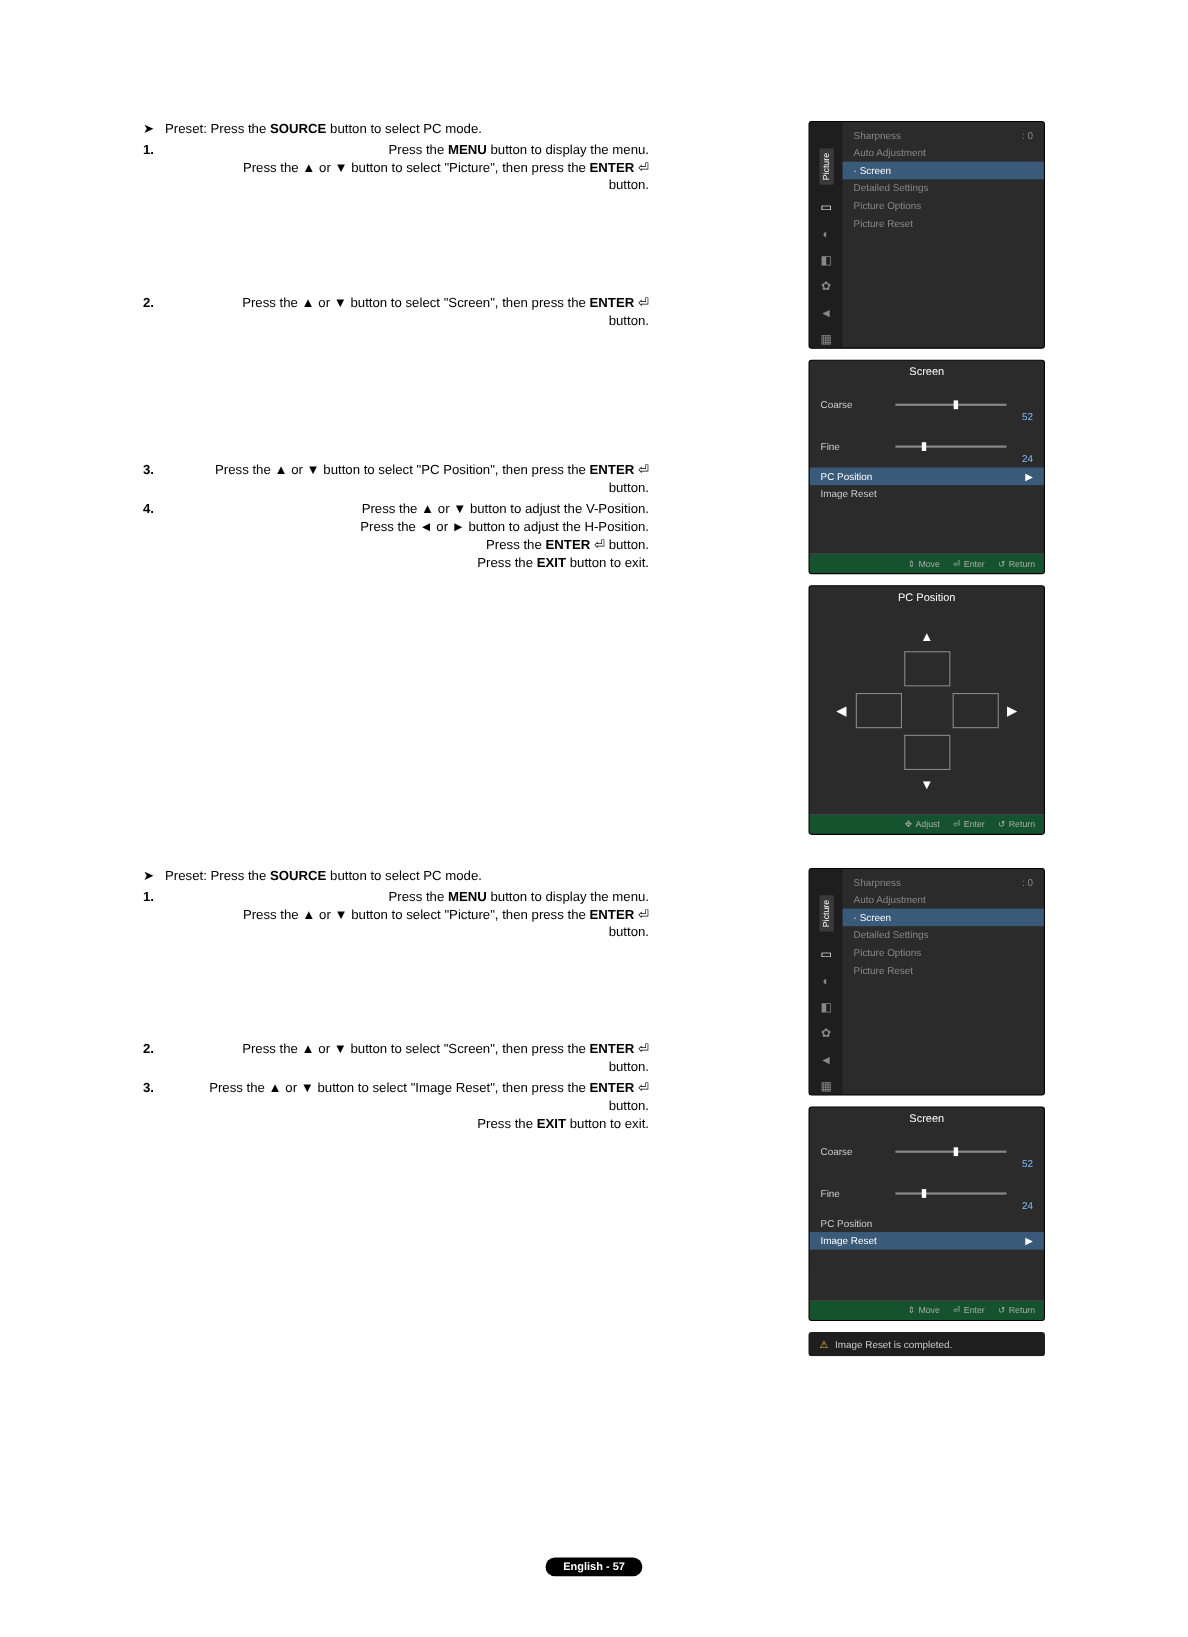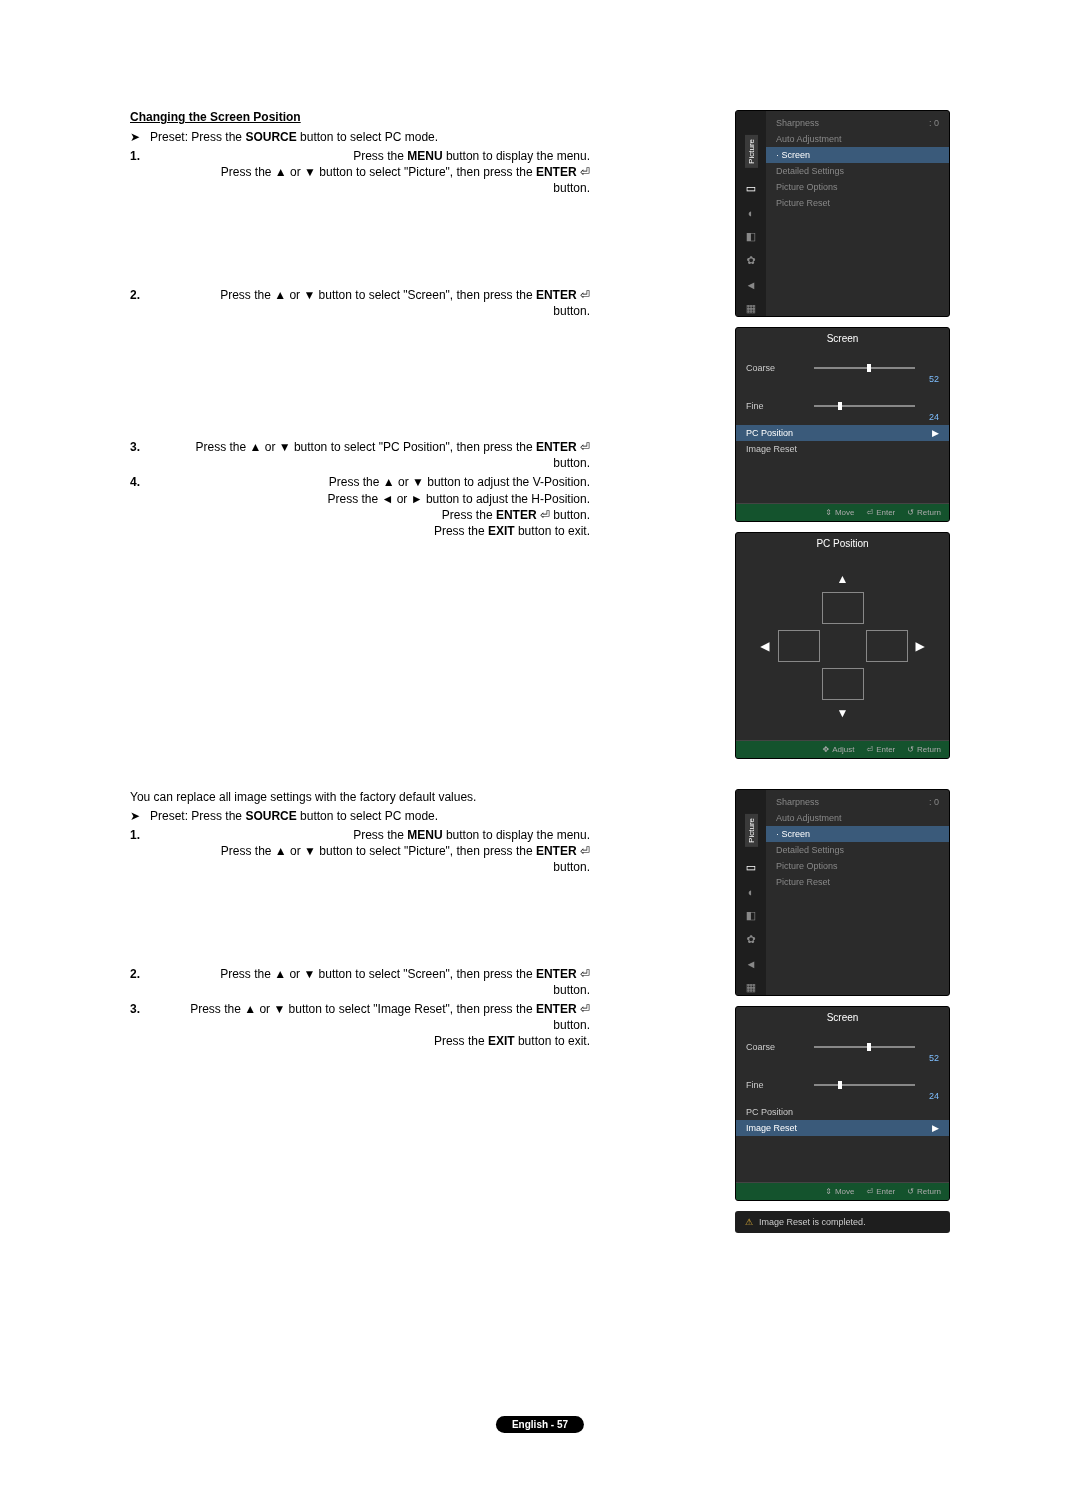--- a/index.html
+++ b/index.html
@@ -194,21 +194,20 @@
   .gap-lg { margin-top: 90px; }
   .gap-sm { margin-top: 20px; }
 </style>
 </head>
 <body>
 
 <div class="page">
 
   <div class="block">
     <div class="col-left">
-      <div class="section-title">Changing the Screen Position</div>
       <div class="preset-row">
         <span class="preset-arrow">➤</span>
         <span>
           <span>Preset: Press the </span><span class="bold">SOURCE</span><span> button to select PC mode.</span>
         </span>
       </div>
       <div class="step">
         <span class="step-num">1.</span>
         <span class="step-body">
           <span>Press the </span><span class="bold">MENU</span><span> button to display the menu.</span><br>
@@ -349,21 +348,20 @@
           <span class="f-enter">Enter</span>
           <span class="f-return">Return</span>
         </div>
       </div>
     </div>
     <div class="spacer"></div>
   </div>
 
   <div class="block gap-sm">
     <div class="col-left">
-      <div class="intro">You can replace all image settings with the factory default values.</div>
       <div class="preset-row">
         <span class="preset-arrow">➤</span>
         <span>
           <span>Preset: Press the </span><span class="bold">SOURCE</span><span> button to select PC mode.</span>
         </span>
       </div>
       <div class="step">
         <span class="step-num">1.</span>
         <span class="step-body">
           <span>Press the </span><span class="bold">MENU</span><span> button to display the menu.</span><br>

